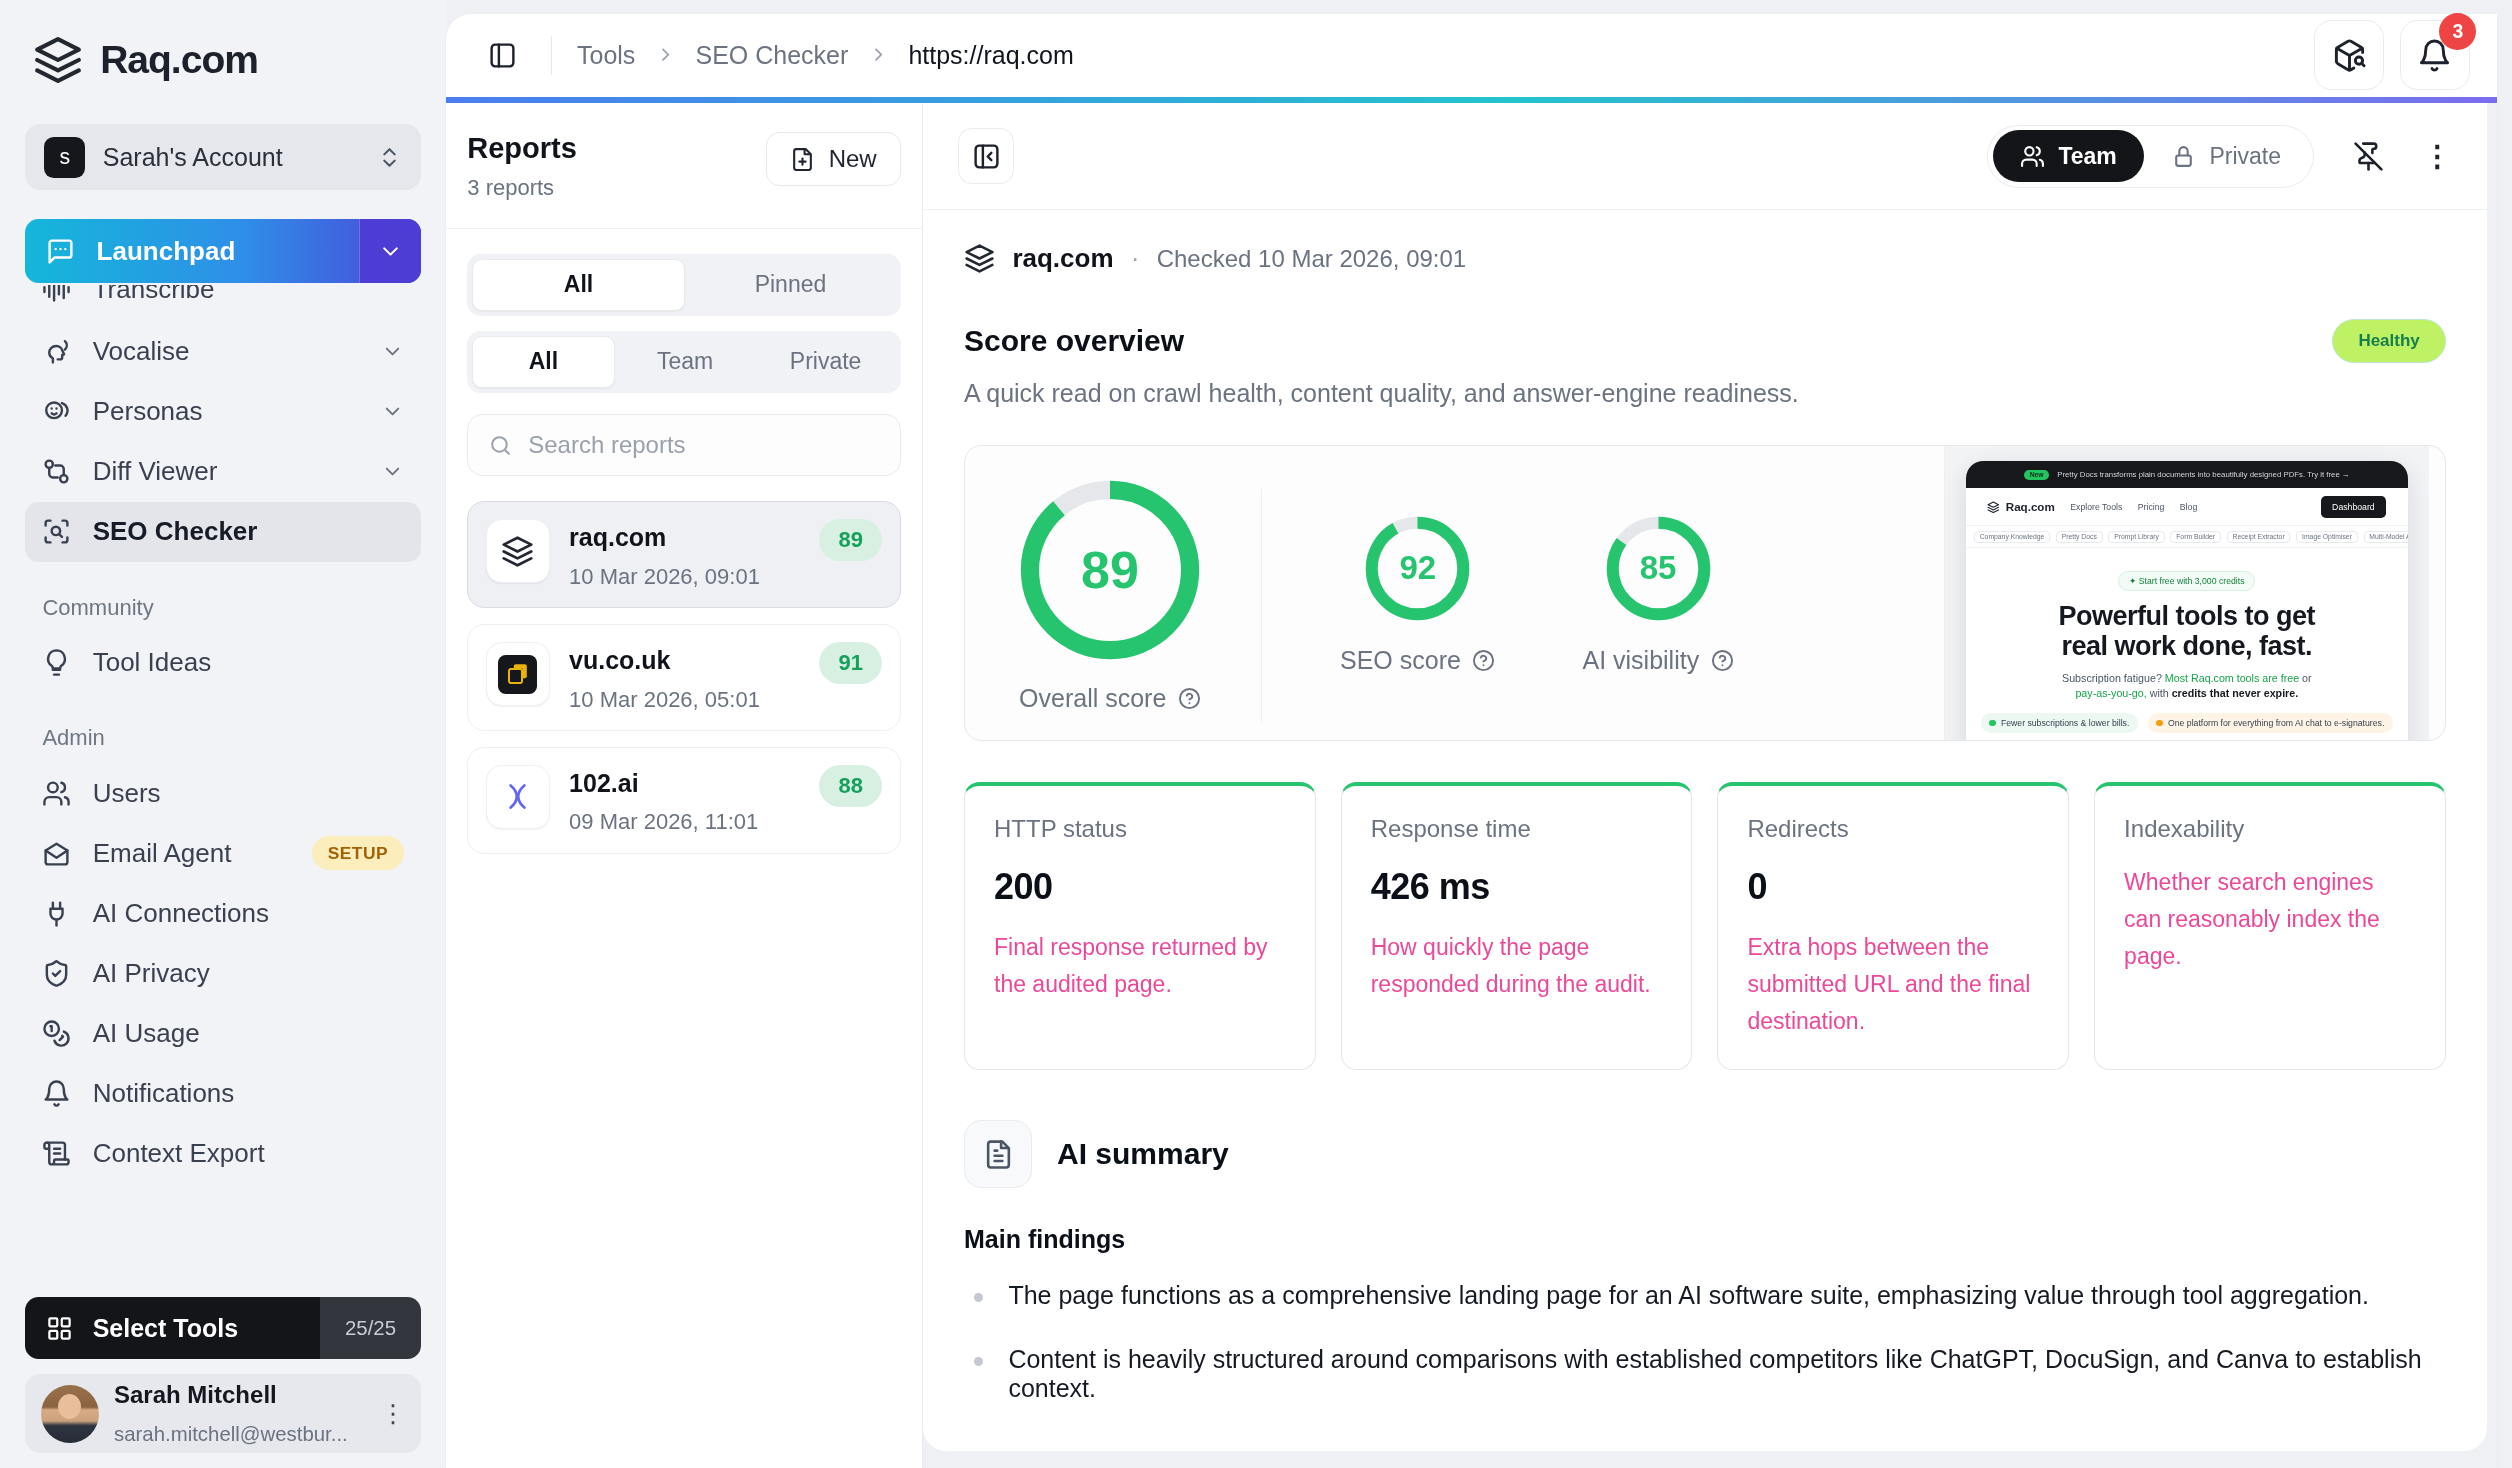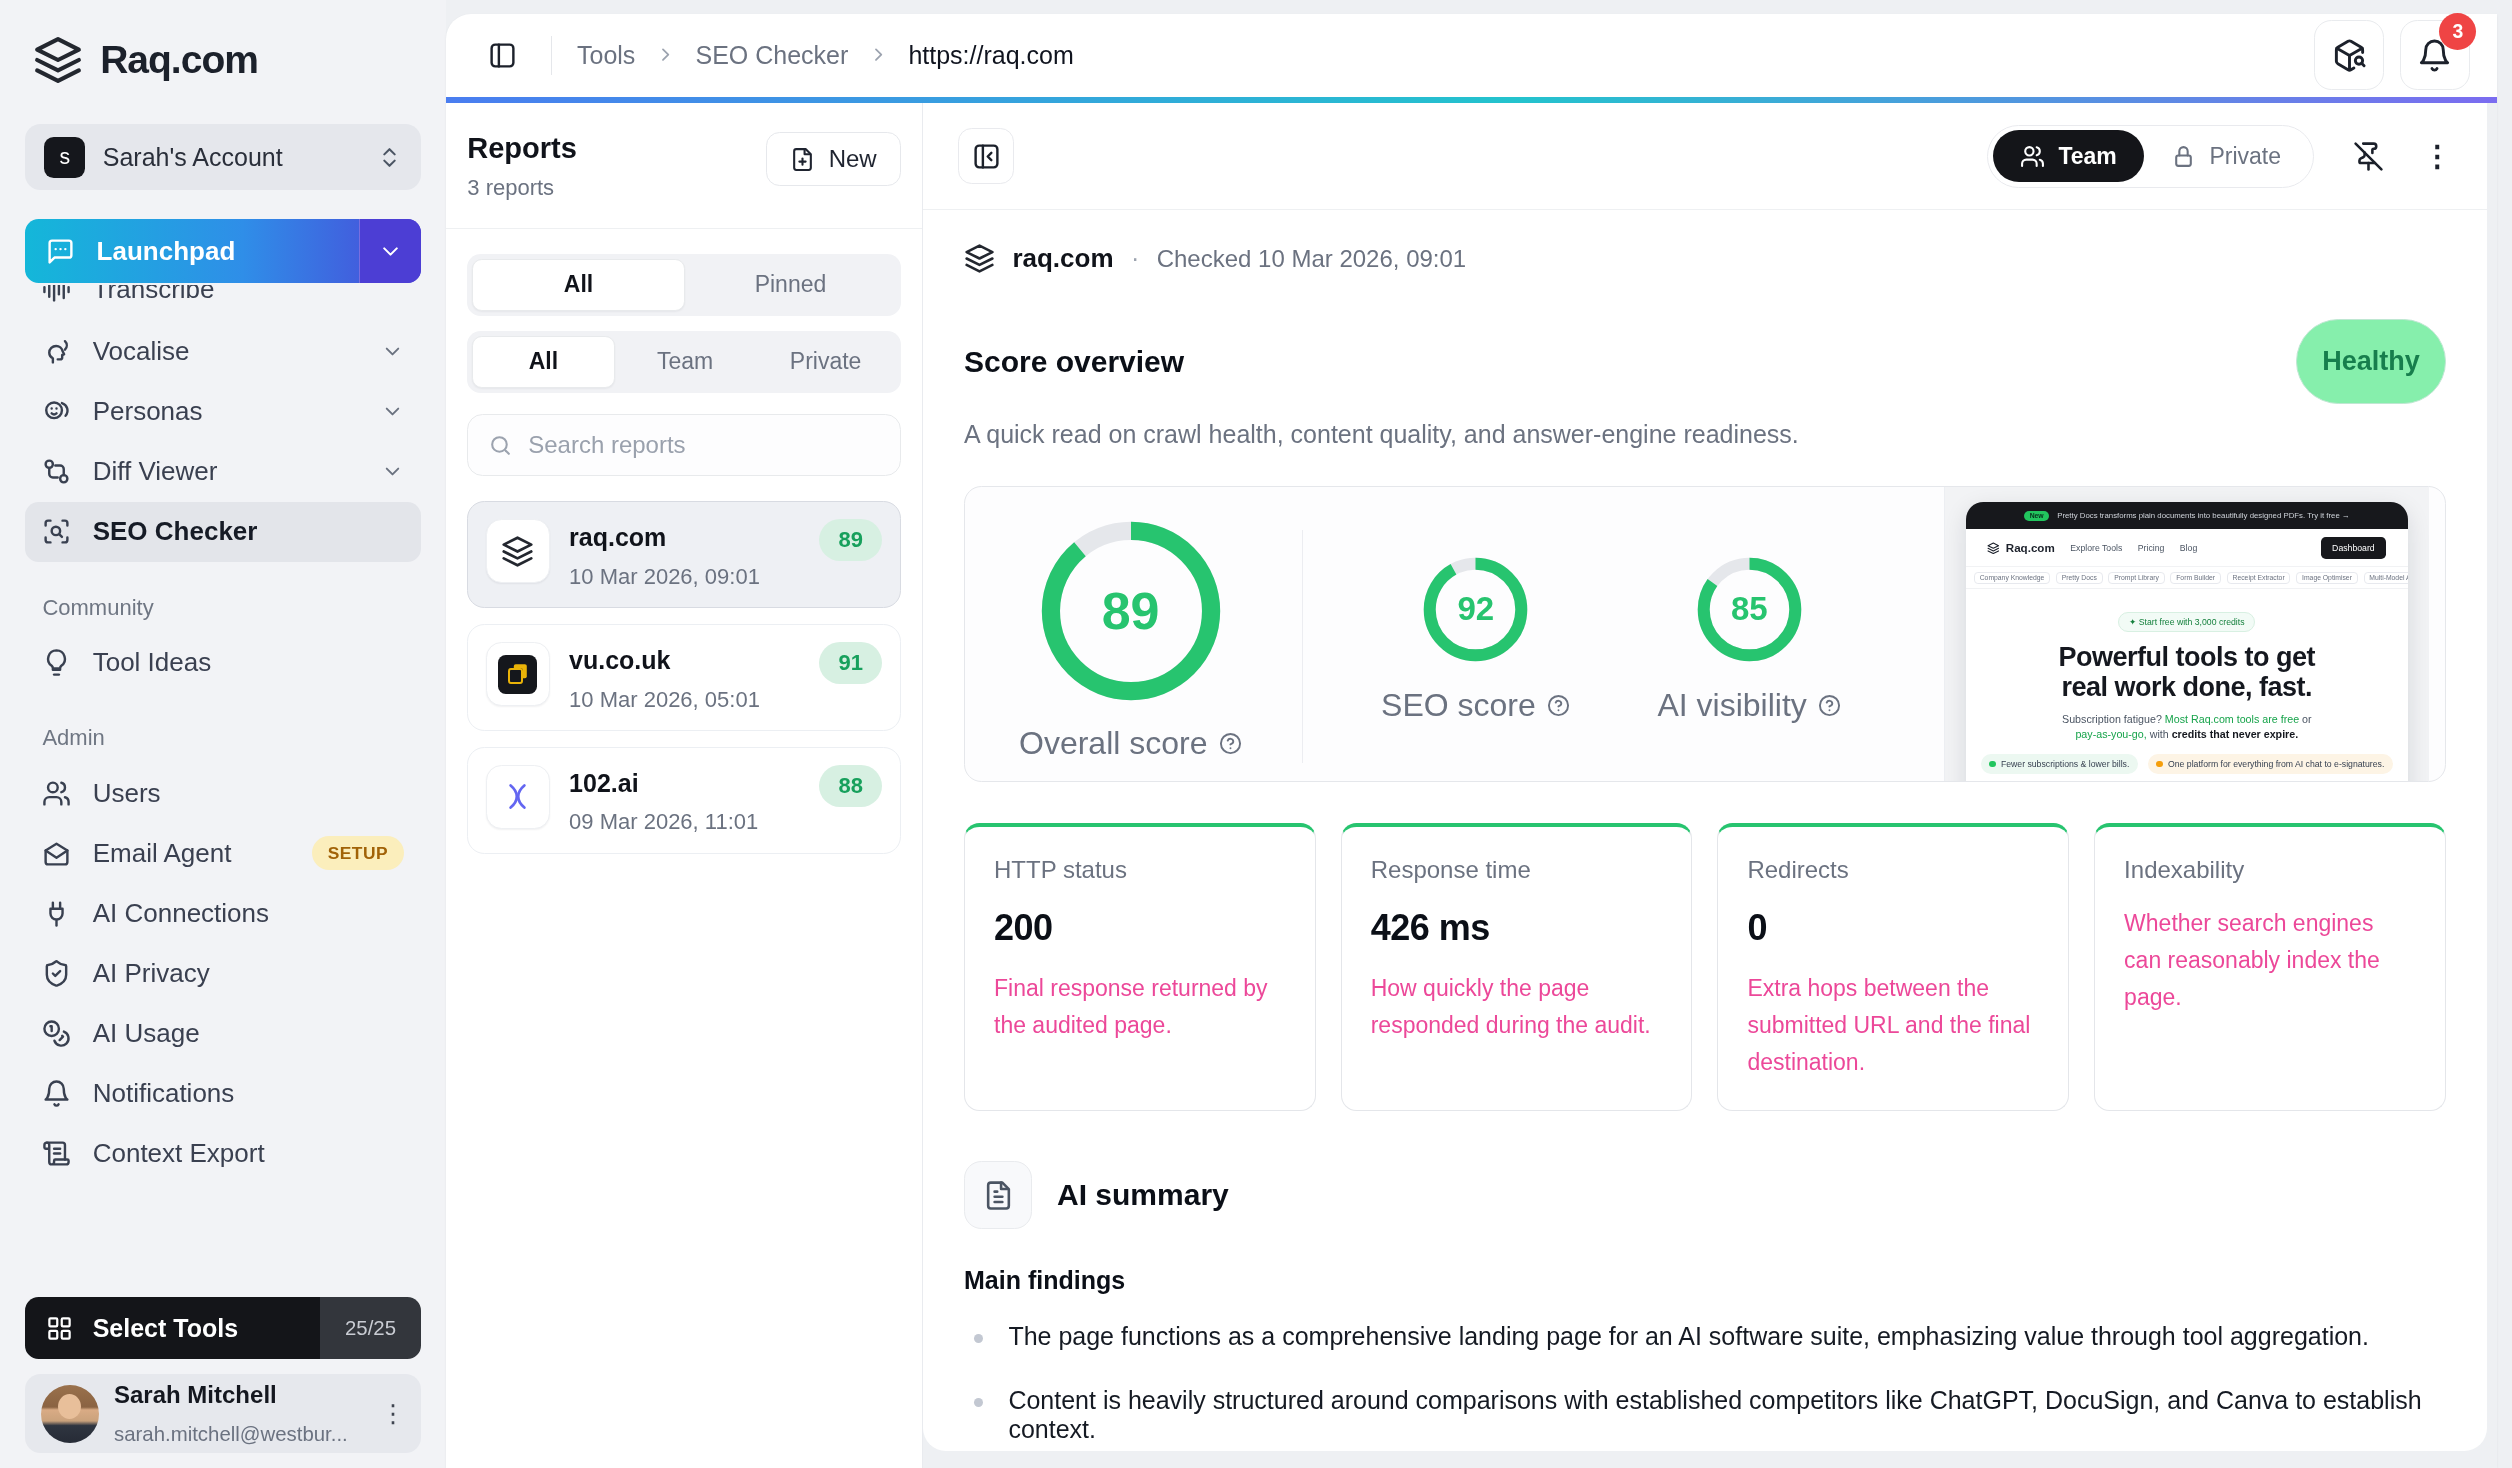--- a/index.html
+++ b/index.html
@@ -96,38 +96,38 @@
   .share-cell.on { background:#141519; color:#fff; font-weight:bold; }
   .tool-ic { font-size:31px; color:#1c212b; cursor:pointer; }
   .content { padding:33px 41px 0 41px; overflow:hidden; }
   .meta-row { display:flex; align-items:center; gap:17.4px; }
   .meta-fav { font-size:31px; color:#23272f; }
   .meta-name { font-size:26px; font-weight:bold; color:#10131a; }
   .meta-dot { color:#9ca3af; font-size:25px; }
   .meta-checked { font-size:24px; color:#6b7280; }
   .ov-row { margin-top:45px; display:flex; align-items:center; }
   .ov-title { font-size:30px; font-weight:bold; color:#0b0f17; }
-  .healthy { margin-left:auto; background:#86efac; border:1px solid #bfe7d2; color:#177e4d; font-weight:bold; font-size:27px; padding:26px 25px; border-radius:968px; }
+  .healthy { margin-left:auto; background:#bef264; border:1px solid #bfe7d2; color:#177e4d; font-weight:bold; font-size:17px; padding:11px 25px; border-radius:968px; }
   .ov-sub { margin-top:15.5px; font-size:25px; color:#6b7280; }
 
   
   .score-card { margin-top:37px; border:1px solid #e5e7eb; border-radius:17.4px; background:#fdfdfe; height:296px; display:flex; overflow:hidden; position:relative; }
   .gauges { display:flex; align-items:flex-start; padding:33px 0 0 54px; }
   .gauge { position:relative; }
   .gauge svg { width:100%; height:100%; }
   .g-bg { stroke:#e5e7eb; fill:none; }
   .g-fg { stroke:#27c46f; fill:none; transform:rotate(-90deg); transform-origin:50% 50%; }
   .g-lg { width:182px; height:182px; }
   .g-lg circle { stroke-width:10; }
   .g-sm { width:109px; height:109px; }
   .g-sm circle { stroke-width:11; }
   .g-num { position:absolute; inset:0; display:flex; align-items:center; justify-content:center; color:#27c46f; font-weight:bold; }
   .g-lg .g-num { font-size:52px; }
   .g-sm .g-num { font-size:33px; }
-  .g-label { margin-top:23px; font-size:32px; color:#6b7280; display:flex; align-items:center; justify-content:center; gap:11.6px; }
+  .g-label { margin-top:23px; font-size:25px; color:#6b7280; display:flex; align-items:center; justify-content:center; gap:11.6px; }
   .g-label .nic { font-size:23px; color:#6b7280; }
   .g-block { display:flex; flex-direction:column; align-items:center; }
   .v-div { width:1px; height:233px; background:#ecedf1; margin:9.7px 0 0 60px; }
   .smalls { display:flex; gap:87px; margin:35px 0 0 78px; }
 
   
   .shot { position:absolute; right:16px; top:0; bottom:0; width:485px; background:#f2f3f5; border-left:1px solid #eceef2; overflow:hidden; }
   .site { position:absolute; left:21.3px; right:21.3px; top:15.5px; bottom:-39px; background:#fff; border-radius:17.4px 17.4px 0 0; box-shadow:0 7.8px 23px rgba(16,24,40,.12); overflow:hidden; }
   .site-banner { height:27px; background:#17181c; display:flex; align-items:center; justify-content:center; gap:7.8px; padding:0 9.7px; }
   .site-banner .chip { background:#22c55e; color:#06301b; font-size:6.8px; font-weight:bold; padding:1.9px 5.8px; border-radius:96px; flex:none; }

